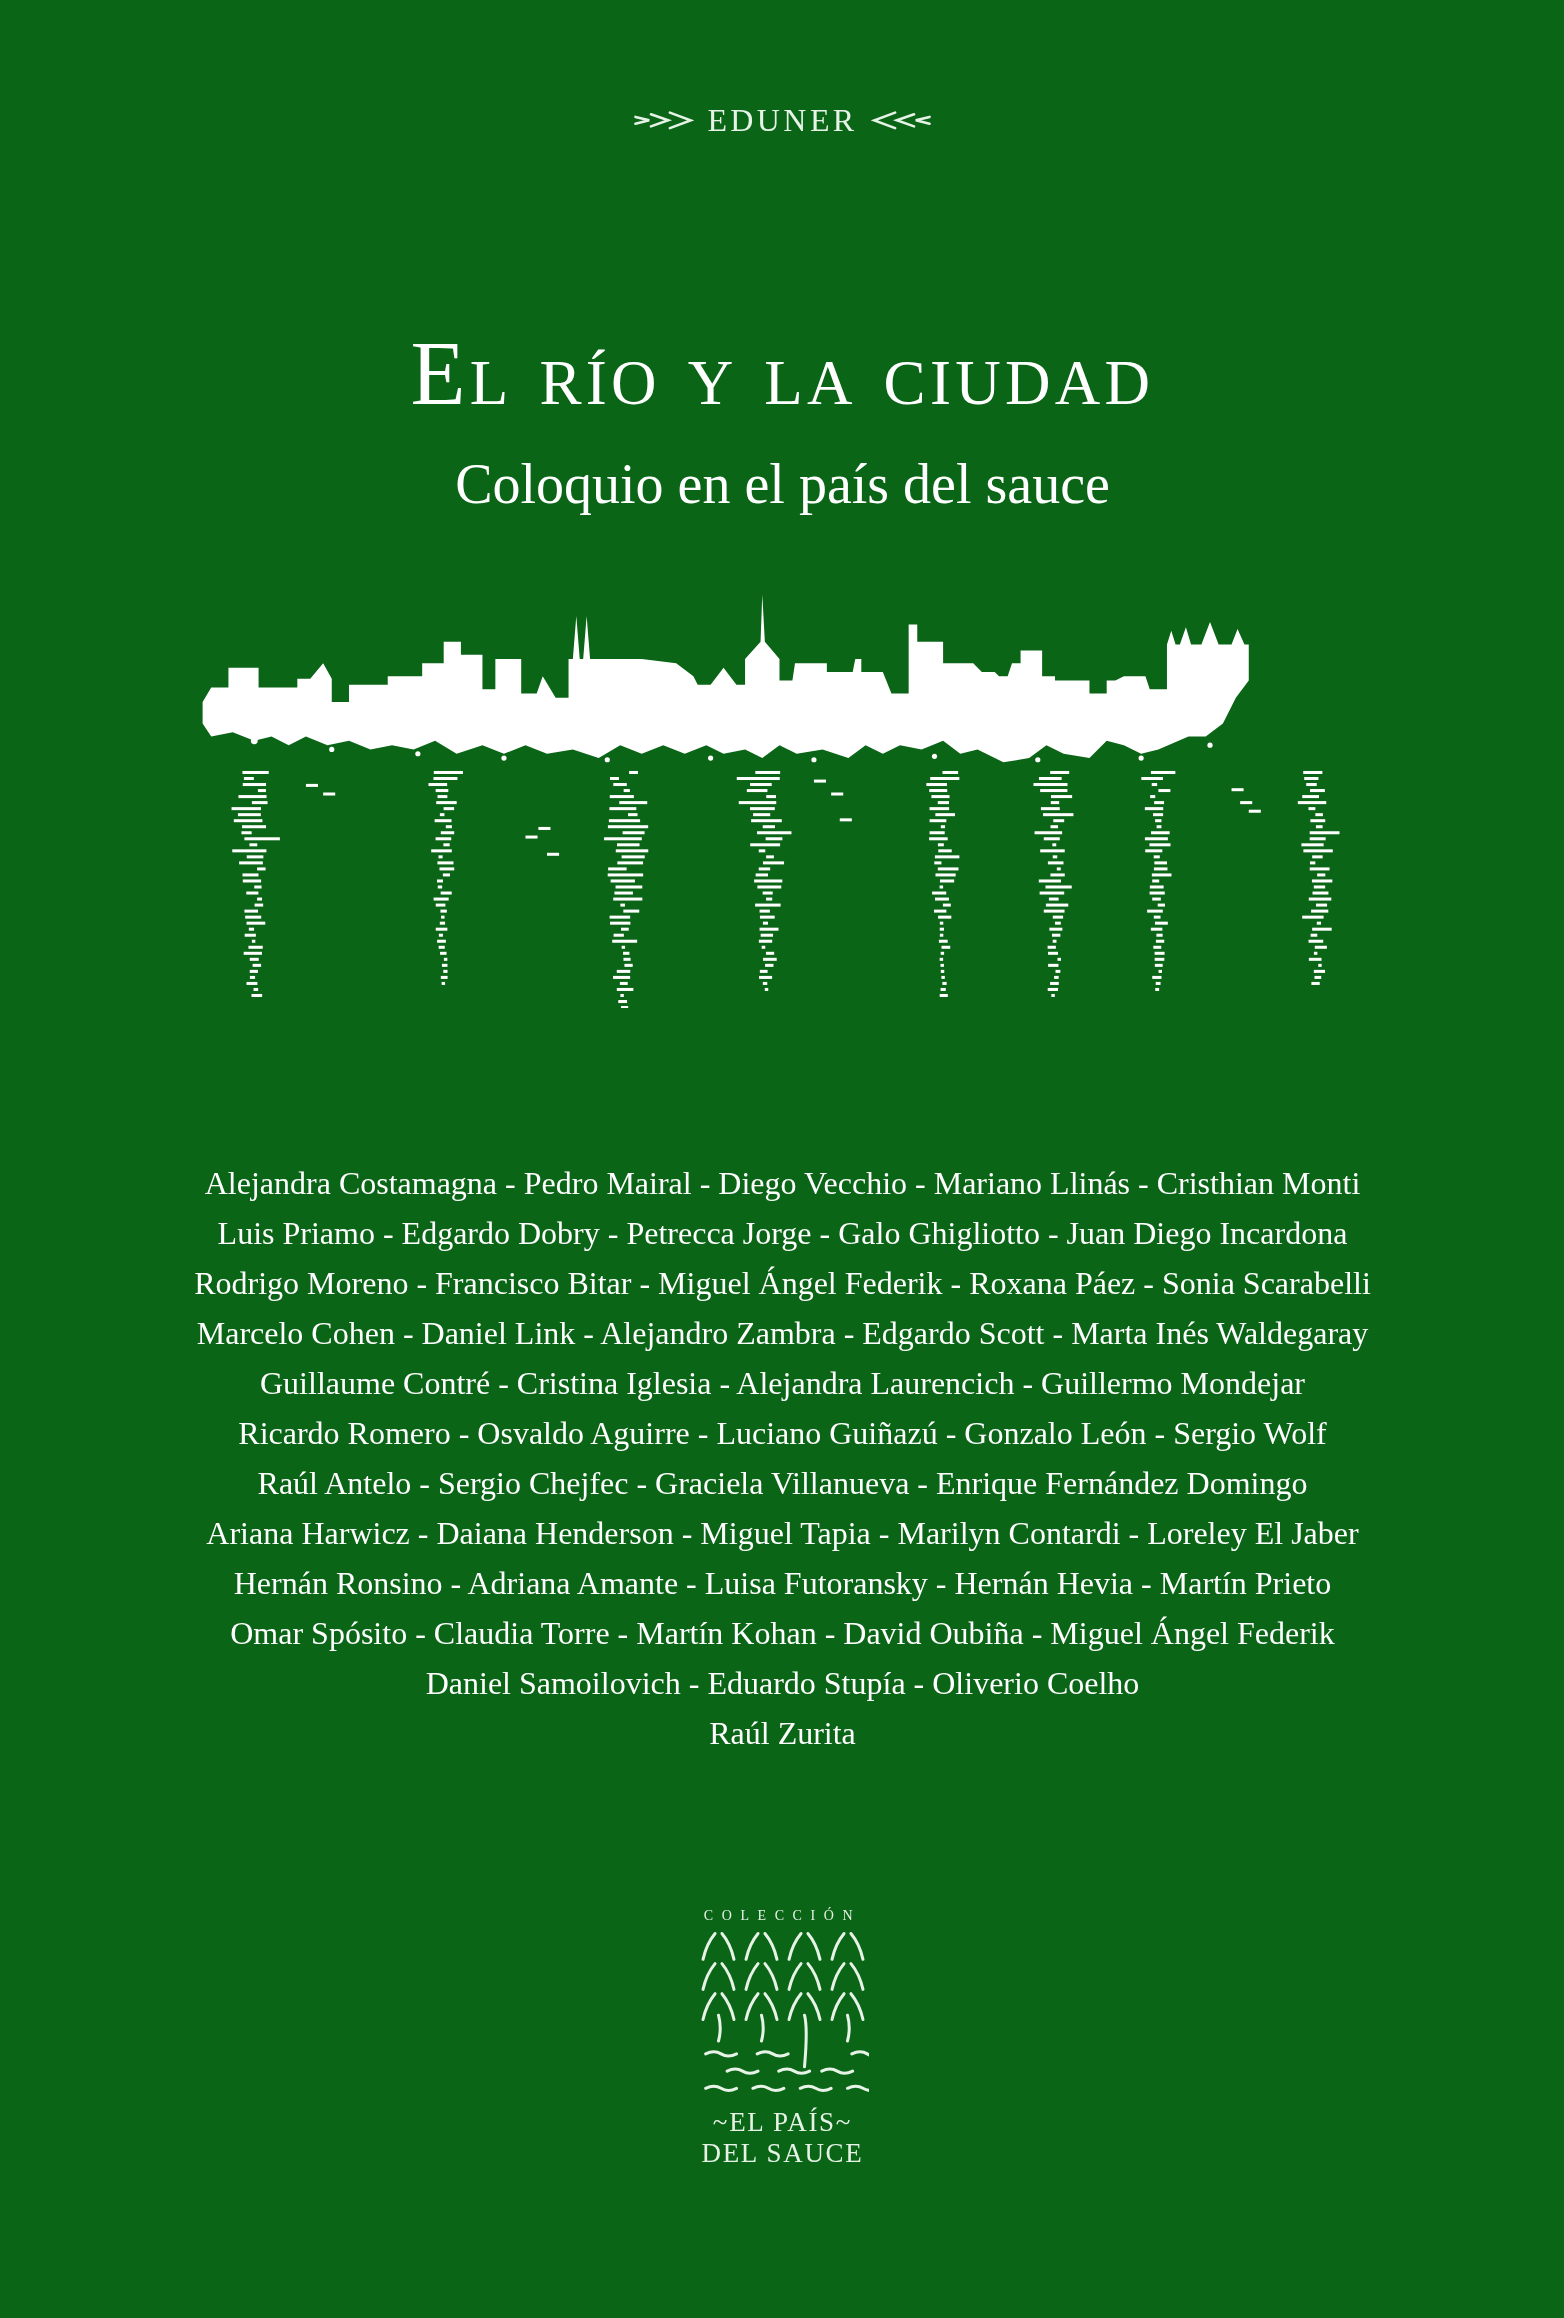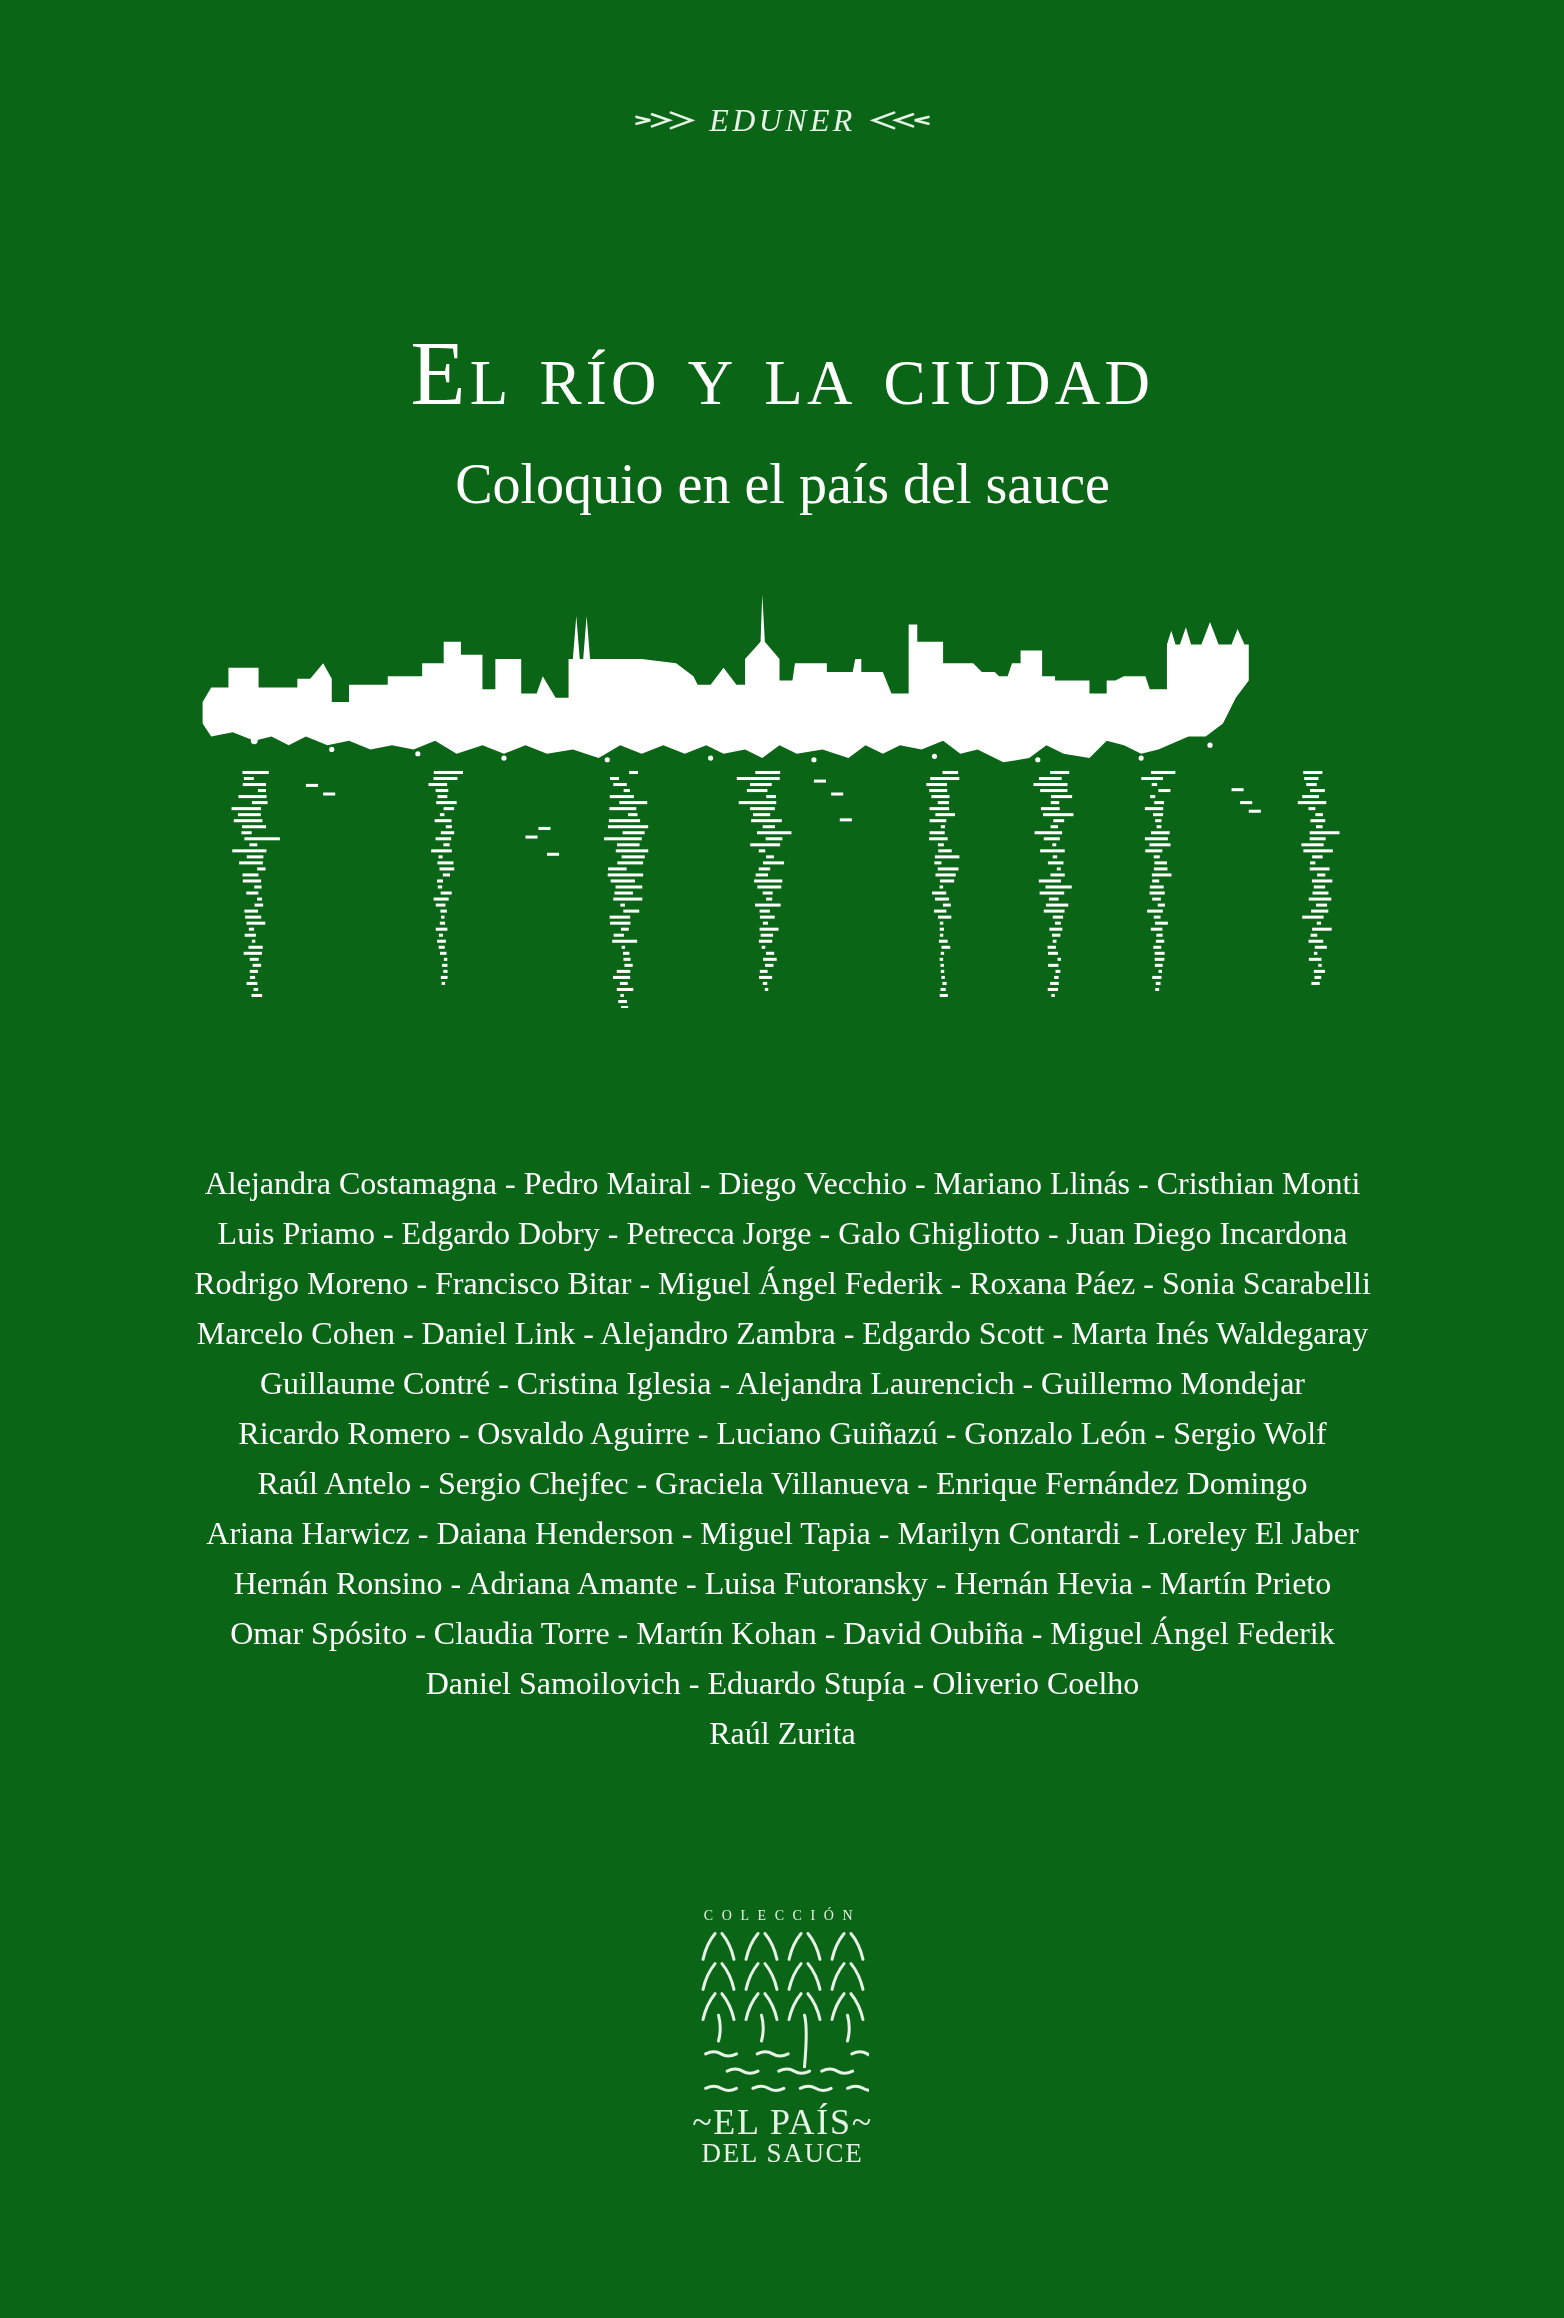--- a/index.html
+++ b/index.html
@@ -8,21 +8,21 @@
     background: #0b6517;
     color: #ffffff;
     font-family: "Liberation Serif", "DejaVu Serif", serif;
     position: relative;
     overflow: hidden;
   }
   .publisher {
     position: absolute; top: 102px; left: 0; width: 100%;
     text-align: center; font-size: 32px; letter-spacing: 3.4px;
     color: #e6f3e6;
-    display: flex; justify-content: center; align-items: center; gap: 13.8px; font-style: italic;
+    display: flex; justify-content: center; align-items: center; gap: 13.8px;
   }
   .publisher svg { width: 62px; height: 20.7px; }
   .title {
     position: absolute; top: 329px; left: 0; width: 100%;
     text-align: center; font-size: 90px; letter-spacing: 4.3px;
     font-variant: small-caps; line-height: 1;
   }
   .subtitle {
     position: absolute; top: 456px; left: 0; width: 100%;
     text-align: center; font-size: 56px; line-height: 1;
@@ -34,21 +34,21 @@
     position: absolute; top: 1158px; left: 0; width: 100%;
     text-align: center; font-size: 32px; line-height: 50px;
   }
   .authors div { white-space: nowrap; }
   .collection {
     position: absolute; top: 1908px; left: 0; width: 100%;
     text-align: center; color: #e6f3e6;
   }
   .collection .label { font-size: 14px; letter-spacing: 8.6px; }
   .collection svg { display: block; margin: 5.2px auto 0; width: 172px; height: 181px; }
-  .collection .name1 { font-size: 36px; letter-spacing: 1.7px; line-height: 31px; margin-top: -3.4px; }
+  .collection .name1 { font-size: 27px; letter-spacing: 1.7px; line-height: 31px; margin-top: -3.4px; }
   .collection .name2 { font-size: 27px; letter-spacing: 1.7px; line-height: 31px; }
 </style>
 </head>
 <body>
 
 <div class="publisher">
   <svg viewBox="0 0 72 24">
     <g stroke="#e6f3e6" stroke-width="3" stroke-linecap="round" fill="none">
       <path d="M4 8 L20 12 L4 16"></path>
       <path d="M22 5 L42 12 L22 19"></path>

